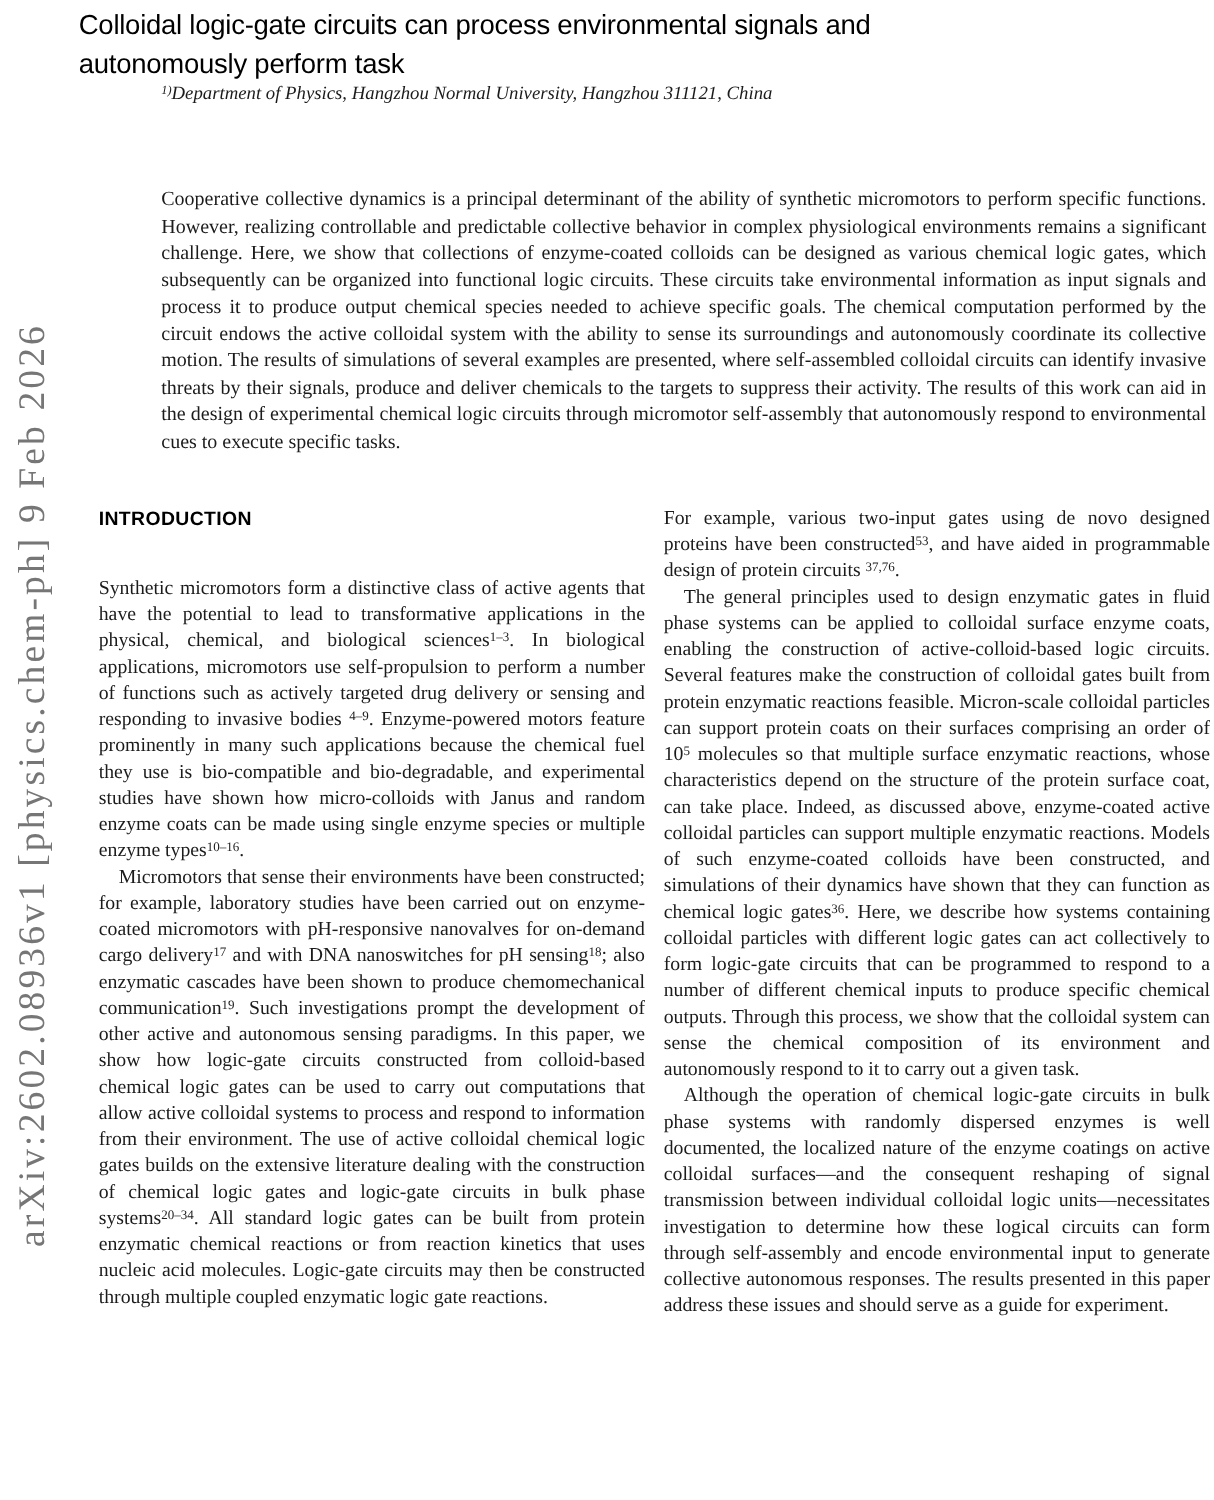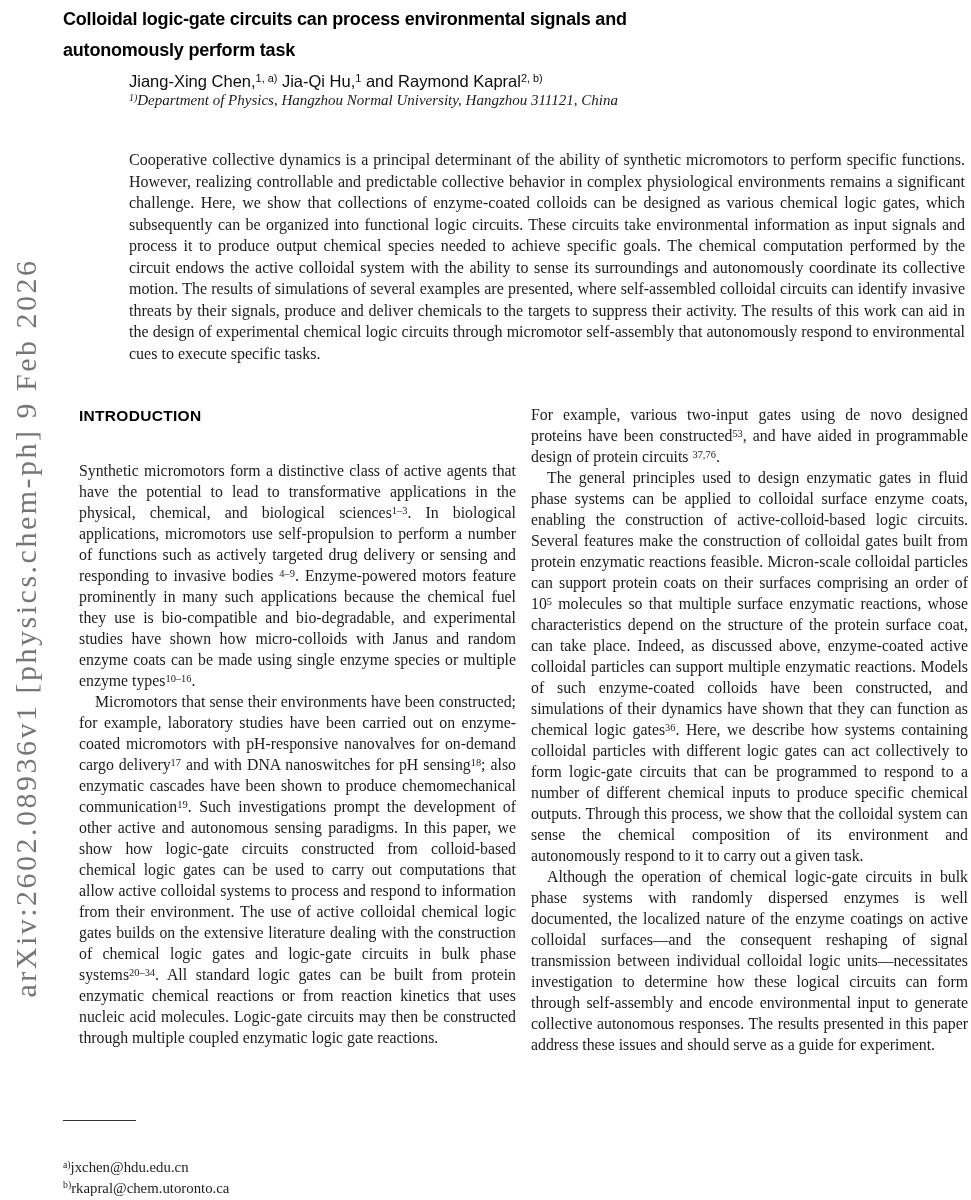--- a/index.html
+++ b/index.html
@@ -8,22 +8,22 @@
     overflow:hidden; font-family:"Liberation Serif", serif; color:#1b1b1b;
   }
   .watermark {
     position:absolute; left:26px; top:628px;
     transform:translate(-50%,-50%) rotate(-90deg);
     white-space:nowrap; font-family:"Liberation Serif", serif;
     font-size:30px; letter-spacing:2.5px; color:#767676;
   }
   .header { position:absolute; left:63px; top:4px; width:852px; }
   .title-line {
-    font-family:"Liberation Sans", sans-serif; font-weight:700;
-    font-size:18px; line-height:31px; color:#000000; letter-spacing:-0.2px;
+    font-family:"Liberation Sans", sans-serif; font-weight:400;
+    font-size:22px; line-height:31px; color:#000000; letter-spacing:-0.2px;
   }
   .byline {
     margin:6px 0 0 66px; font-family:"Liberation Sans", sans-serif;
     font-size:16.5px; line-height:19px; color:#0d0d0d;
   }
   .affil {
     margin-left:66px; font-style:italic; font-size:15px;
     line-height:18.4px; color:#1b1b1b; width:790px;
   }
   .abstract {
@@ -64,21 +64,20 @@
 
 <div class="page">
 
   <div class="watermark">arXiv:2602.08936v1 [physics.chem-ph] 9 Feb 2026</div>
 
   <div class="header">
     <div class="title">
       <div class="title-line">Colloidal logic-gate circuits can process environmental signals and</div>
       <div class="title-line">autonomously perform task</div>
     </div>
-    <div class="byline">Jiang-Xing Chen,<sup>1, a)</sup> Jia-Qi Hu,<sup>1</sup> and Raymond Kapral<sup>2, b)</sup></div>
     <div class="affiliations">
       <div class="affil"><sup>1)</sup>Department of Physics, Hangzhou Normal University, Hangzhou 311121, China</div>
     </div>
   </div>
 
   <div class="abstract">Cooperative collective dynamics is a principal determinant of the ability of synthetic micromotors to perform specific functions. However, realizing controllable and predictable collective behavior in complex physiological environments remains a significant challenge. Here, we show that collections of enzyme-coated colloids can be designed as various chemical logic gates, which subsequently can be organized into functional logic circuits. These circuits take environmental information as input signals and process it to produce output chemical species needed to achieve specific goals. The chemical computation performed by the circuit endows the active colloidal system with the ability to sense its surroundings and autonomously coordinate its collective motion. The results of simulations of several examples are presented, where self-assembled colloidal circuits can identify invasive threats by their signals, produce and deliver chemicals to the targets to suppress their activity. The results of this work can aid in the design of experimental chemical logic circuits through micromotor self-assembly that autonomously respond to environmental cues to execute specific tasks.</div>
 
   <div class="col-left">
     <div class="section-heading">INTRODUCTION</div>
     <div>
@@ -88,19 +87,14 @@
   </div>
 
   <div class="col-right">
       <p class="para">For example, various two-input gates using de novo designed proteins have been constructed<sup>53</sup>, and have aided in programmable design of protein circuits <sup>37,76</sup>.</p>
       <p class="para indent">The general principles used to design enzymatic gates in fluid phase systems can be applied to colloidal surface enzyme coats, enabling the construction of active-colloid-based logic circuits. Several features make the construction of colloidal gates built from protein enzymatic reactions feasible. Micron-scale colloidal particles can support protein coats on their surfaces comprising an order of 10<sup>5</sup> molecules so that multiple surface enzymatic reactions, whose characteristics depend on the structure of the protein surface coat, can take place. Indeed, as discussed above, enzyme-coated active colloidal particles can support multiple enzymatic reactions. Models of such enzyme-coated colloids have been constructed, and simulations of their dynamics have shown that they can function as chemical logic gates<sup>36</sup>. Here, we describe how systems containing colloidal particles with different logic gates can act collectively to form logic-gate circuits that can be programmed to respond to a number of different chemical inputs to produce specific chemical outputs. Through this process, we show that the colloidal system can sense the chemical composition of its environment and autonomously respond to it to carry out a given task.</p>
       <p class="para indent">Although the operation of chemical logic-gate circuits in bulk phase systems with randomly dispersed enzymes is well documented, the localized nature of the enzyme coatings on active colloidal surfaces—and the consequent reshaping of signal transmission between individual colloidal logic units—necessitates investigation to determine how these logical circuits can form through self-assembly and encode environmental input to generate collective autonomous responses. The results presented in this paper address these issues and should serve as a guide for experiment.</p>
     </div>
 
   <div class="last-line para indent">The outline of the paper is as follows: Section A be-</div>
 
-  <div class="footnotes">
-    <div class="footnote-rule"></div>
-    <div class="footnote"><sup>a)</sup>jxchen@hdu.edu.cn</div>
-    <div class="footnote"><sup>b)</sup>rkapral@chem.utoronto.ca</div>
-  </div>
 
 </div>
 
 </body></html>

